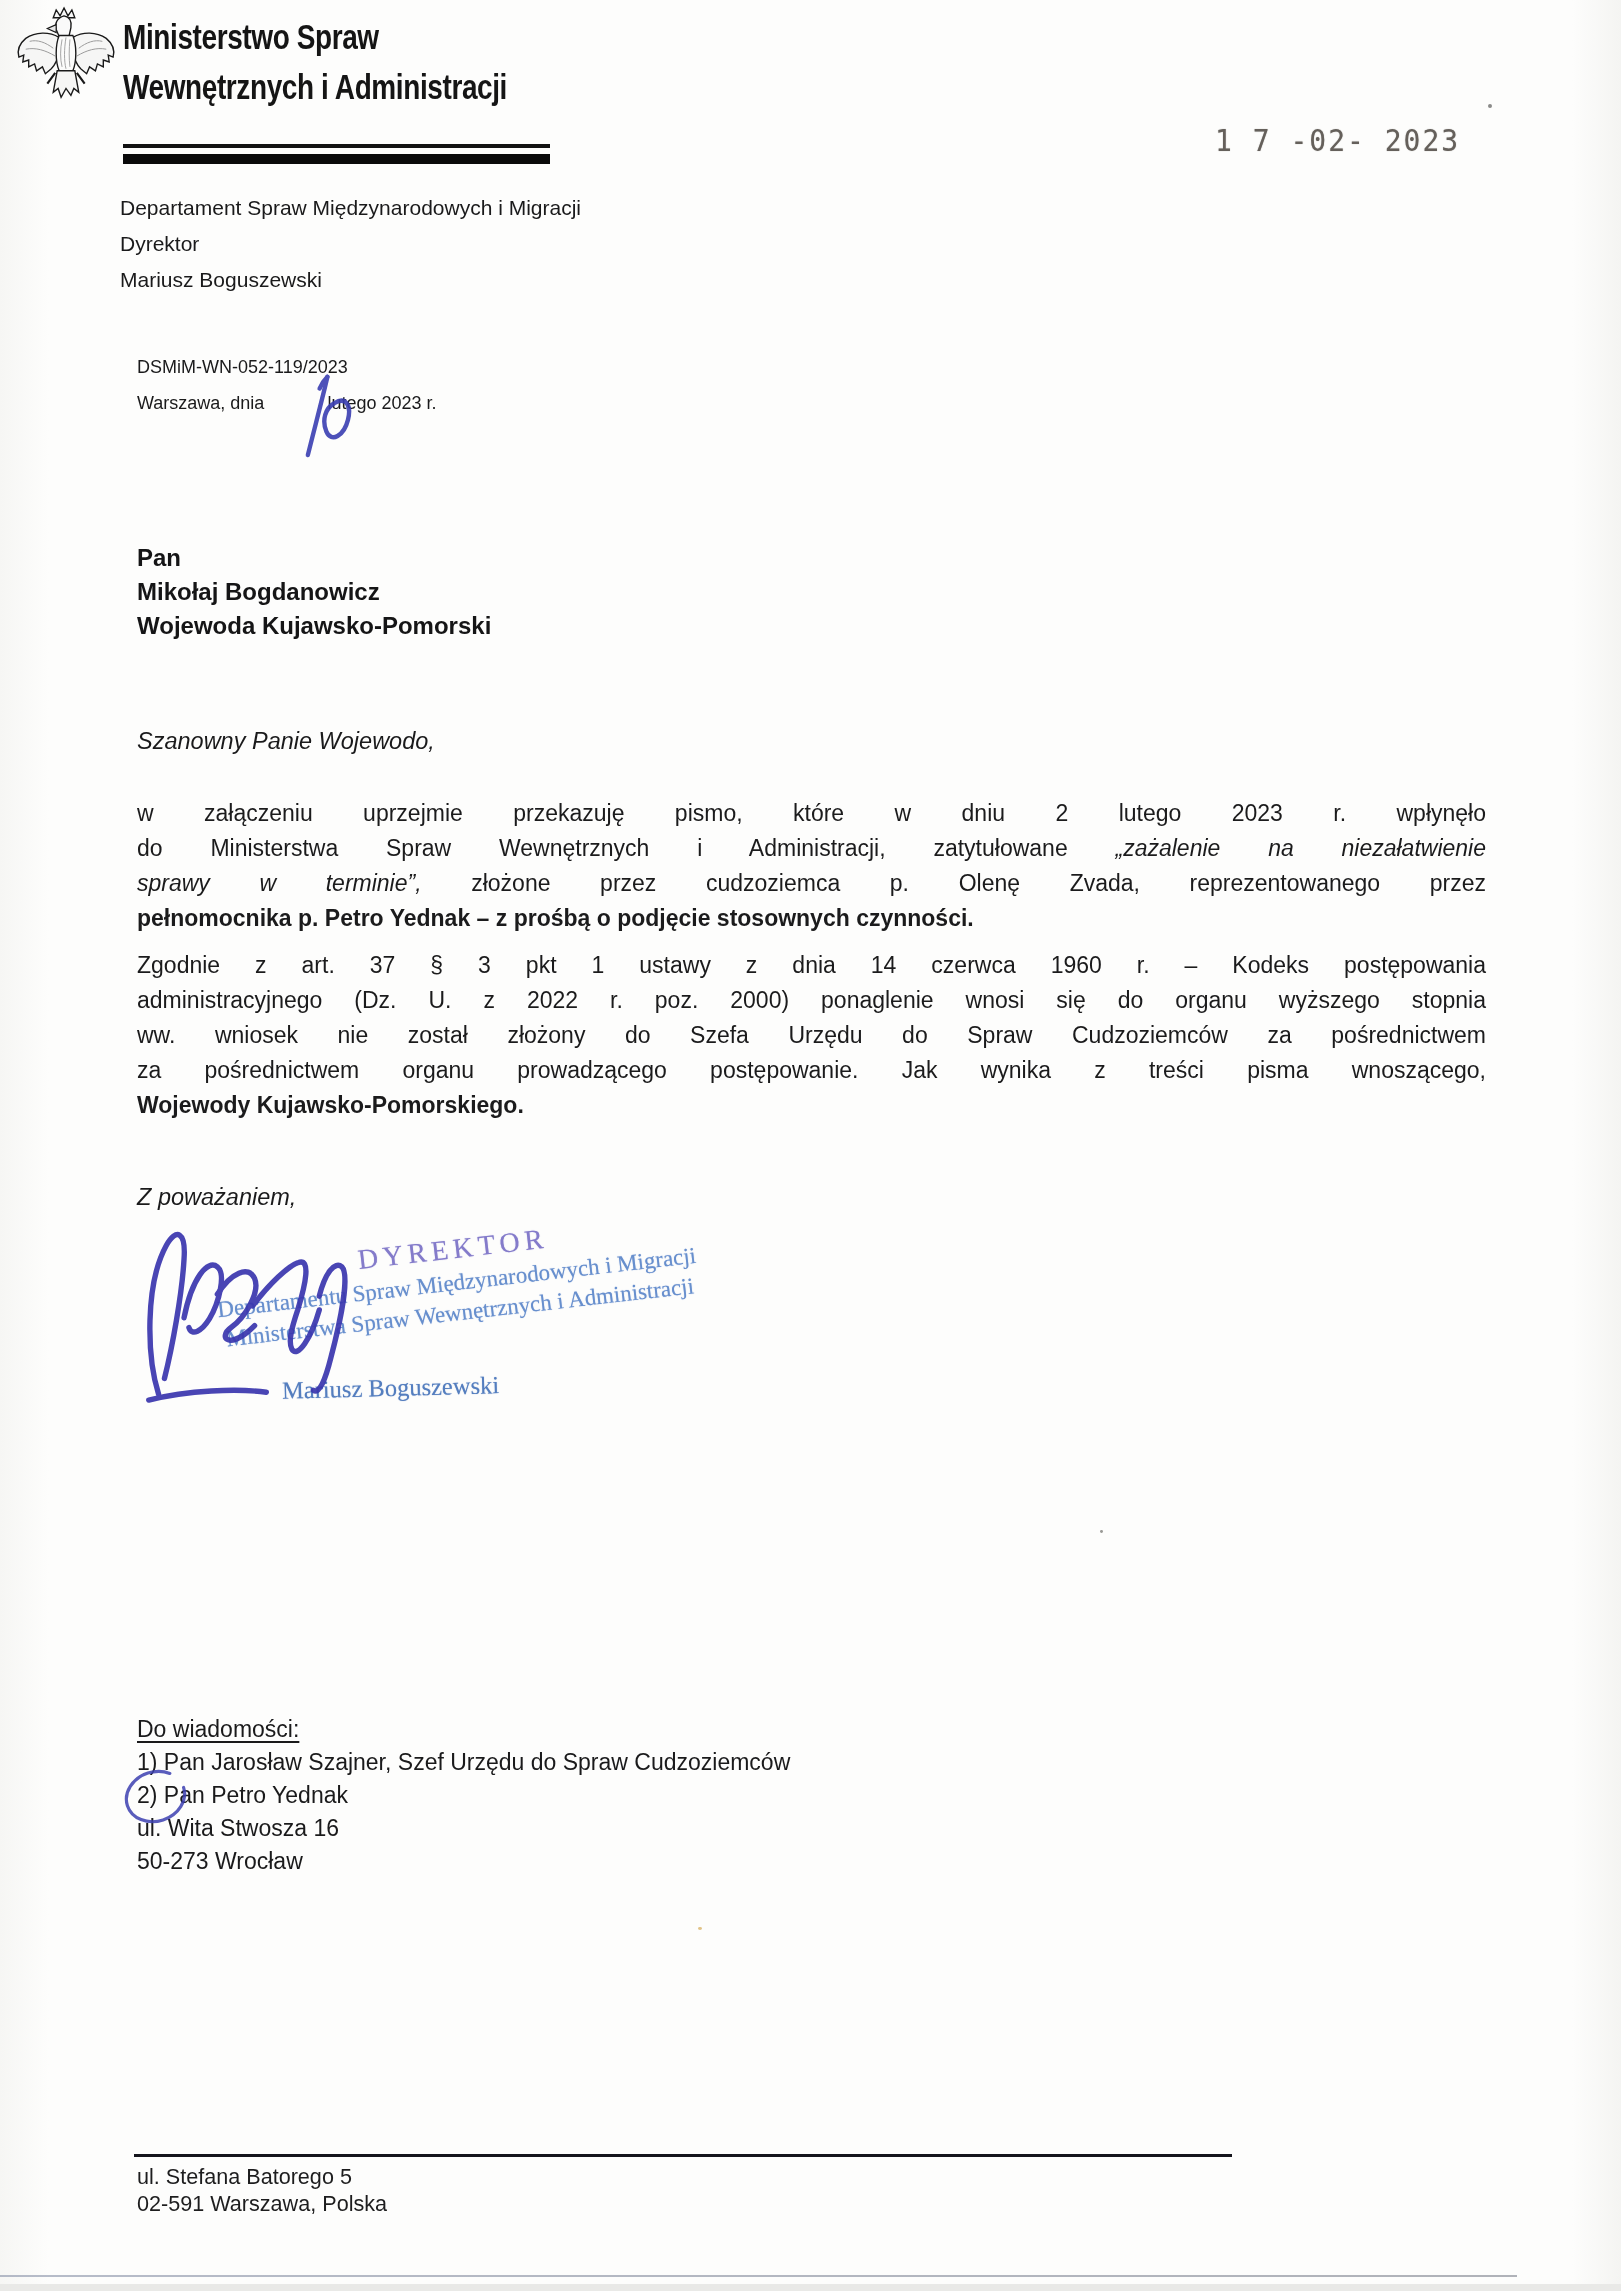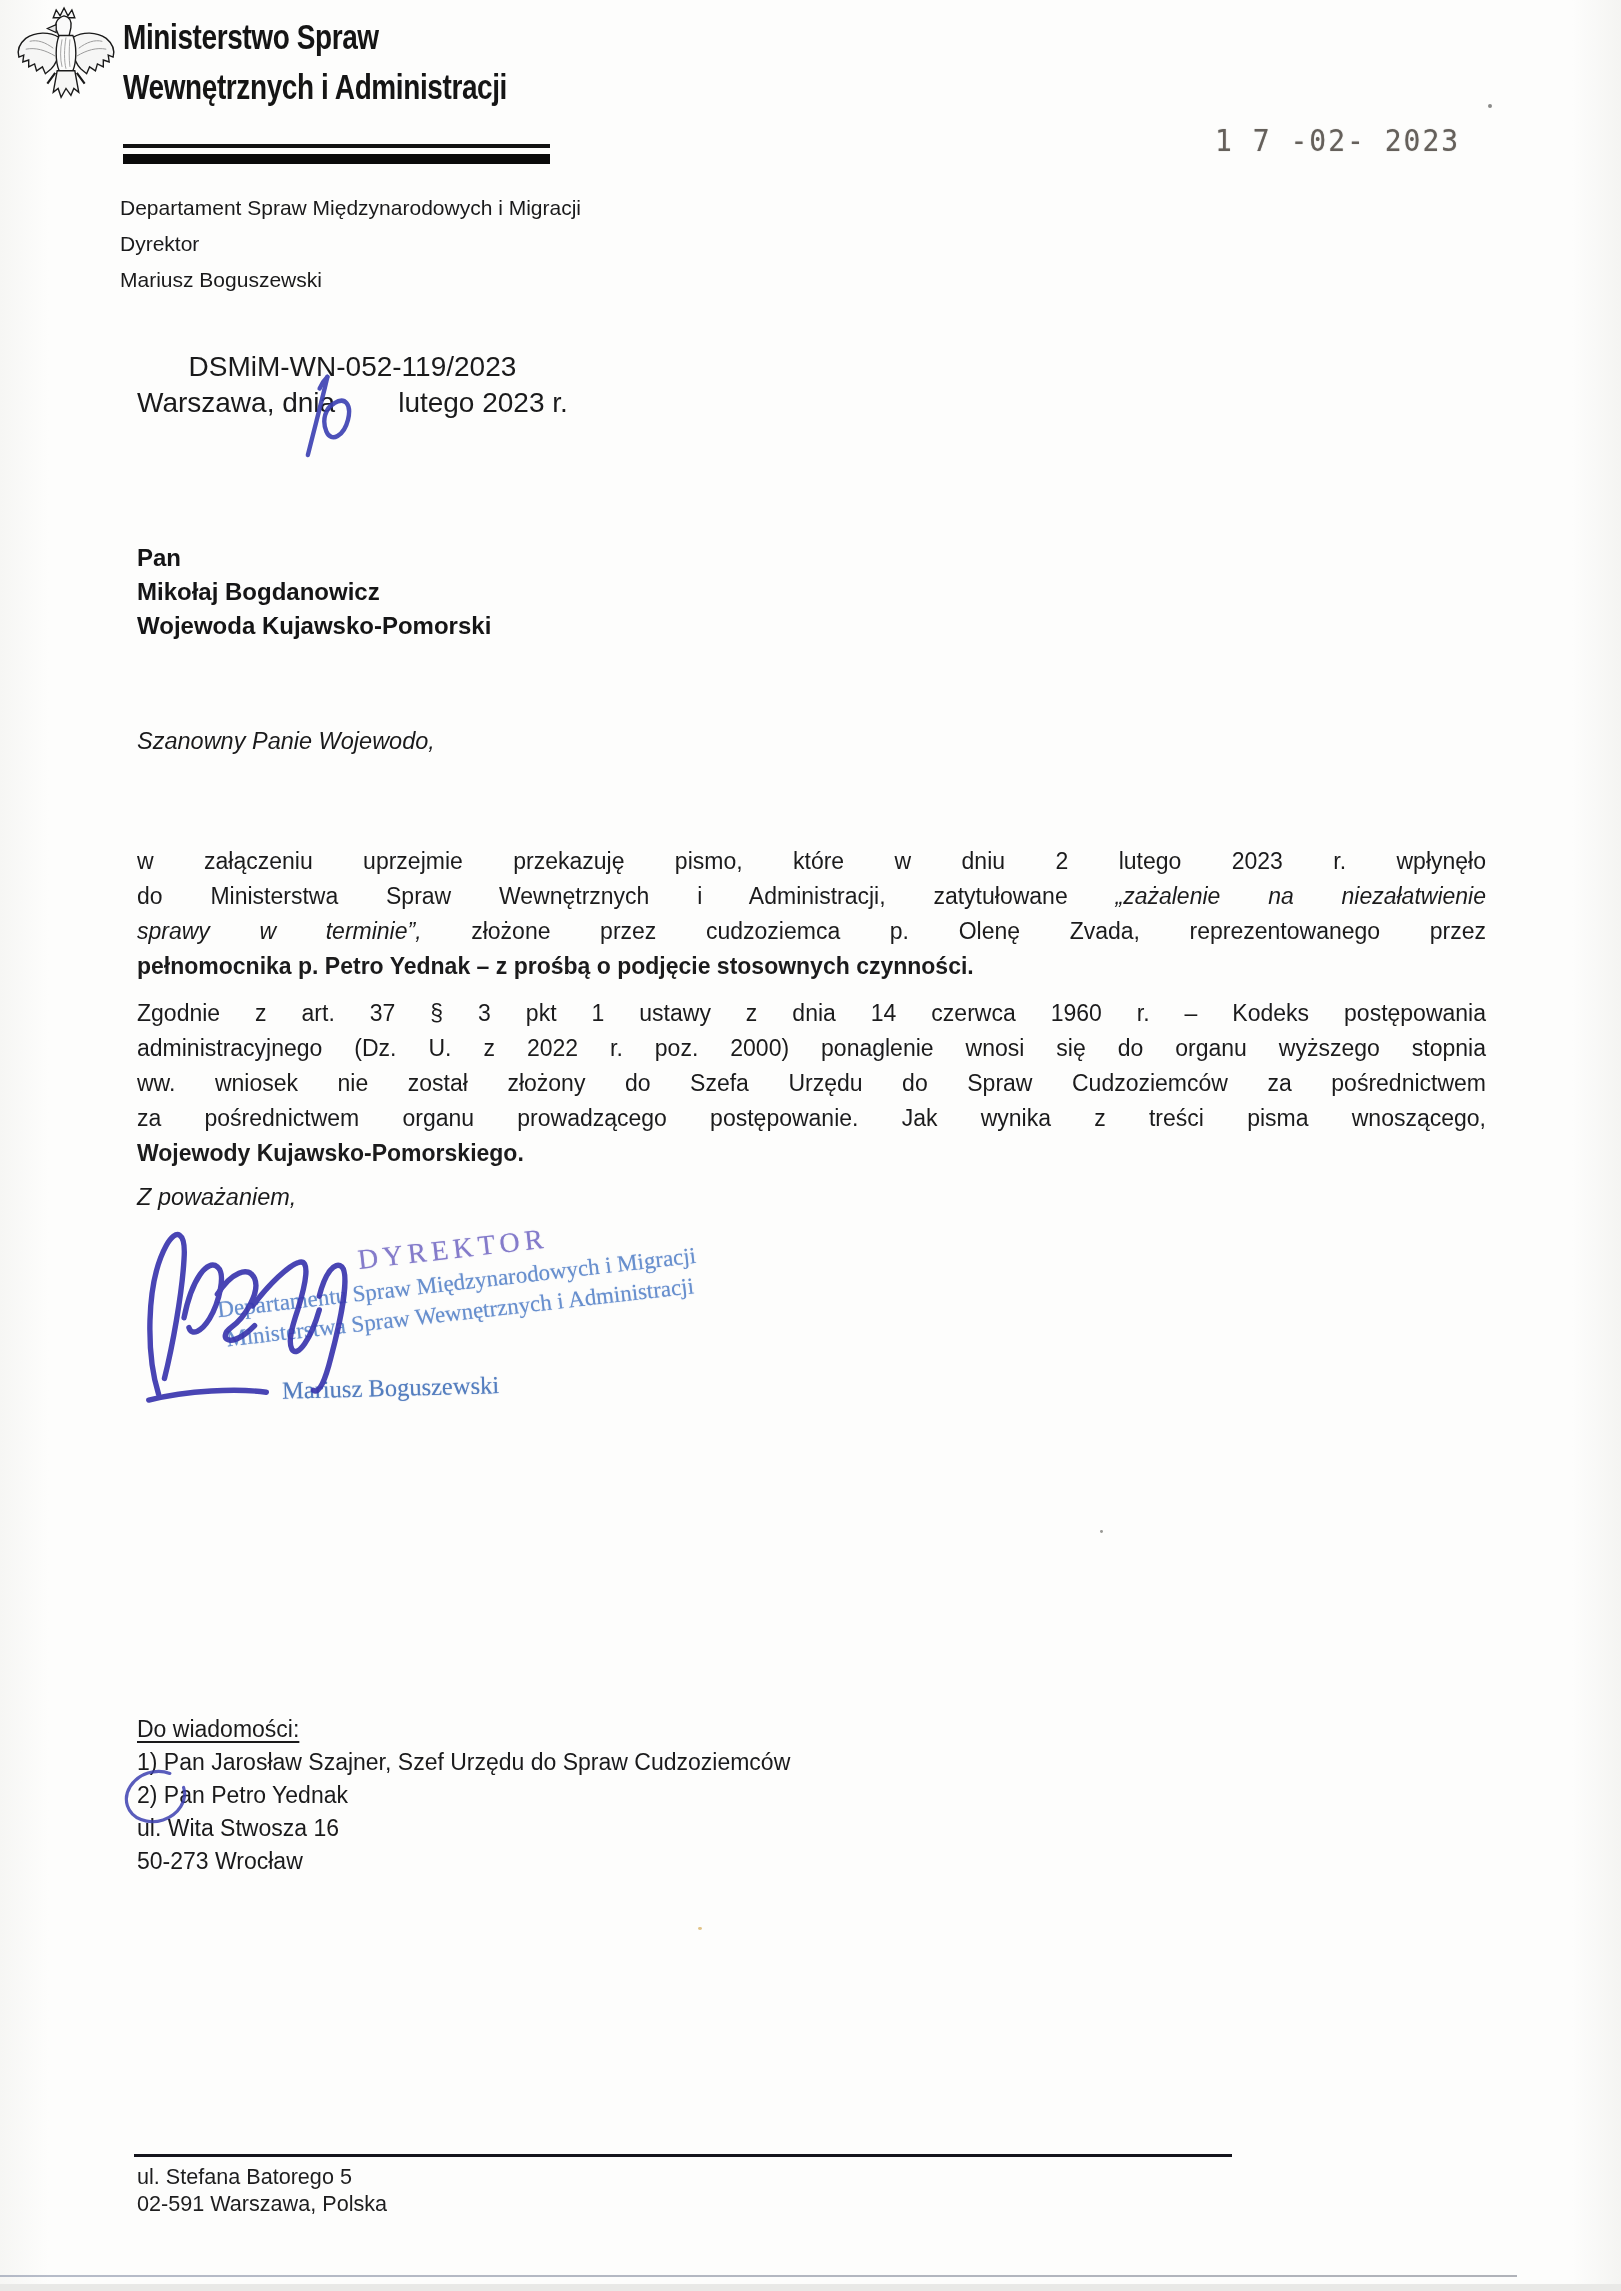--- a/index.html
+++ b/index.html
@@ -32,30 +32,30 @@
     left:1215px;top:123px;
     font-family:"DejaVu Sans Mono", monospace;
     font-size:28px;color:#55504a;letter-spacing:2px;
     transform:scaleY(1.08);transform-origin:left top;
     opacity:.9;text-shadow:0 0 1px rgba(80,75,70,.5);
     white-space:nowrap;
   }
 
   
   .sender{left:120px;top:190px;font-size:21px;line-height:36px;color:#1a1a1b;}
-  .refblock{left:137px;top:349px;font-size:28px;line-height:36px;color:#1a1a1b;text-align:center;}
+  .refblock{left:137px;top:349px;font-size:18px;line-height:36px;color:#1a1a1b;}
   .day-gap{display:inline-block;width:63px;}
   .hand-ten{left:294px;top:369px;width:59px;height:90px;}
 
   
   .recipient{left:137px;top:541px;font-size:24px;line-height:34px;font-weight:700;color:#151516;}
 
   
   .greeting{left:137px;top:720px;font-size:23.5px;font-style:italic;color:#1a1a1b;margin-top:8px;}
-  .paragraphs{left:137px;top:796px;width:1349px;font-size:23px;line-height:35px;color:#1b1b1c;margin-top:48px;}
+  .paragraphs{left:137px;top:796px;width:1349px;font-size:23px;line-height:35px;color:#1b1b1c;}
   .para + .para{margin-top:11.8px;}
   .bline{text-align:justify;text-align-last:justify;white-space:normal;}
   .bline.last{text-align:right;text-align-last:left;font-weight:bold;}
   .closing{left:137px;top:1184px;font-size:23.5px;font-style:italic;color:#1a1a1b;}
 
   
   .stamp{
     left:147px;top:1268px;width:612px;text-align:center;
     transform:rotate(-6.5deg);transform-origin:left top;
     font-family:"Liberation Serif", serif;opacity:.92;

